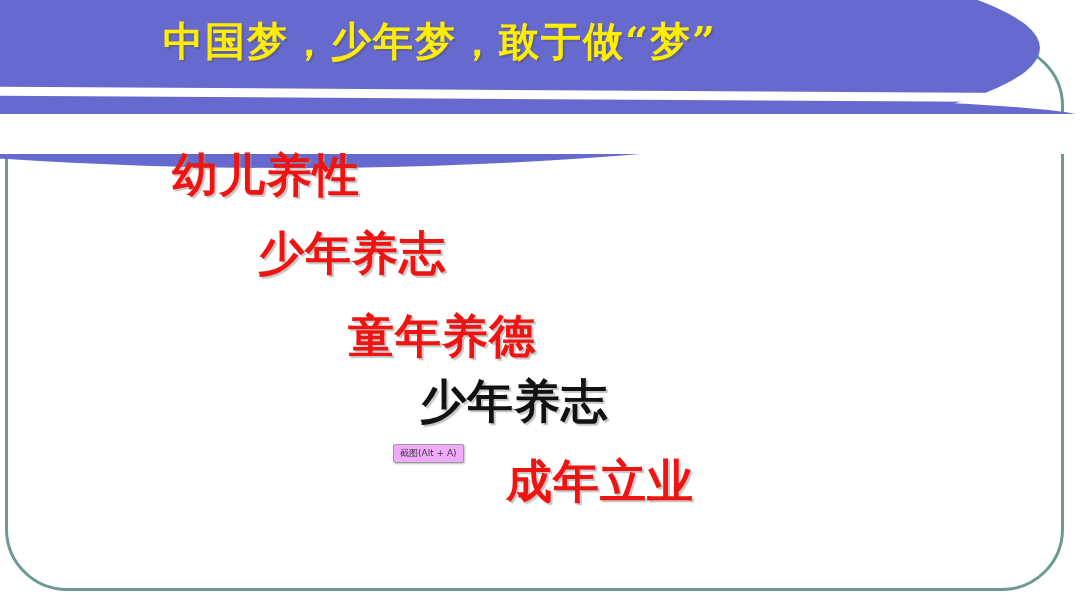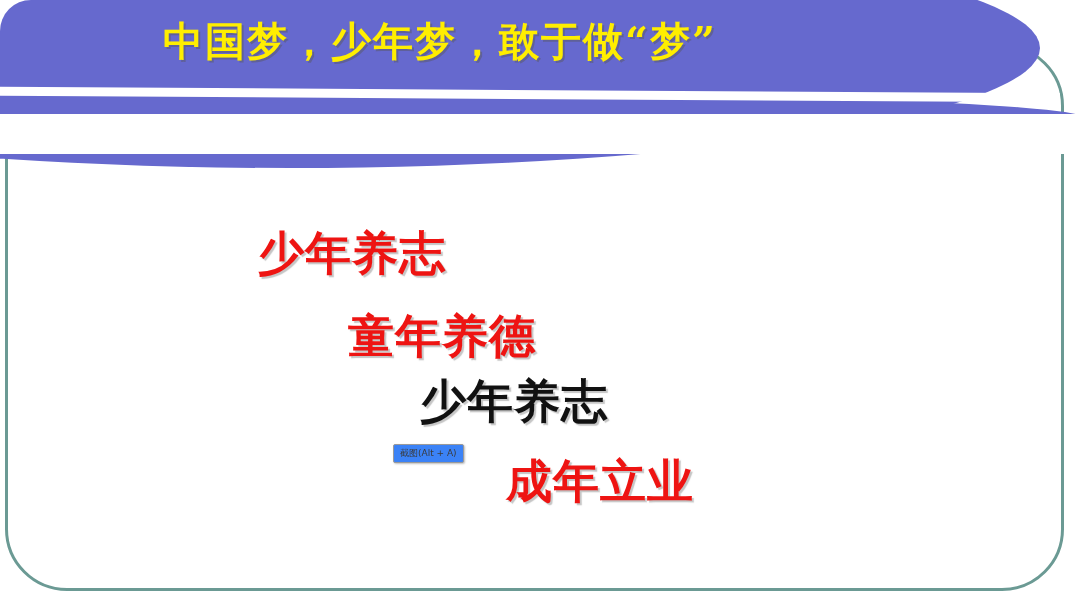--- a/index.html
+++ b/index.html
@@ -8,21 +8,20 @@
     width:1080px;height:603px;
     background:#ffffff;
     font-family:"Liberation Sans","DejaVu Sans",sans-serif;
     overflow:hidden;
   }
   #slide{
     position:relative;
     width:1080px;height:603px;
     background:#ffffff;
     overflow:hidden;
-    border-radius:31px;
   }
 
   
   .frame{
     position:absolute;
     left:5px; top:44px;
     width:1059px; height:547px;
     border:3px solid var(--teal,#6b9a94);
     border-radius:62px;
     box-sizing:border-box;
@@ -115,21 +114,21 @@
 
   
   .snip-btn{
     position:absolute;
     left:393px; top:444px;
     z-index:8;
     display:inline-flex;
     align-items:center;
     height:17px;
     padding:0 6px;
-    background:#3b82f6;
+    background:#f0abfc;
     border:1px solid #9a9a9a;
     border-radius:2px;
     box-shadow:1px 1px 2px rgba(0,0,0,0.25);
     font-family:"DejaVu Sans","Liberation Sans",sans-serif;
     font-size:9px;
     color:#3a3a3a;
     letter-spacing:0;
     white-space:nowrap;
     line-height:1;
   }
@@ -144,20 +143,21 @@
   <div class="banner-wrap">
     <div class="banner-main"></div>
     <div class="banner-second"></div>
     <div class="banner-slit"></div>
     <div class="banner-mask"></div>
   </div>
 
   <div class="title">中国梦，少年梦，敢于做“梦”</div>
 
   <div class="body-lines">
+    <div class="line red   line-0">幼儿养性</div>
     <div class="line red   line-1">少年养志</div>
     <div class="line red   line-2">童年养德</div>
     <div class="line black line-3">少年养志</div>
     <div class="line red   line-4">成年立业</div>
   </div>
 
   <div class="snip-btn">截图(Alt + A)</div>
 
 </div>
 

